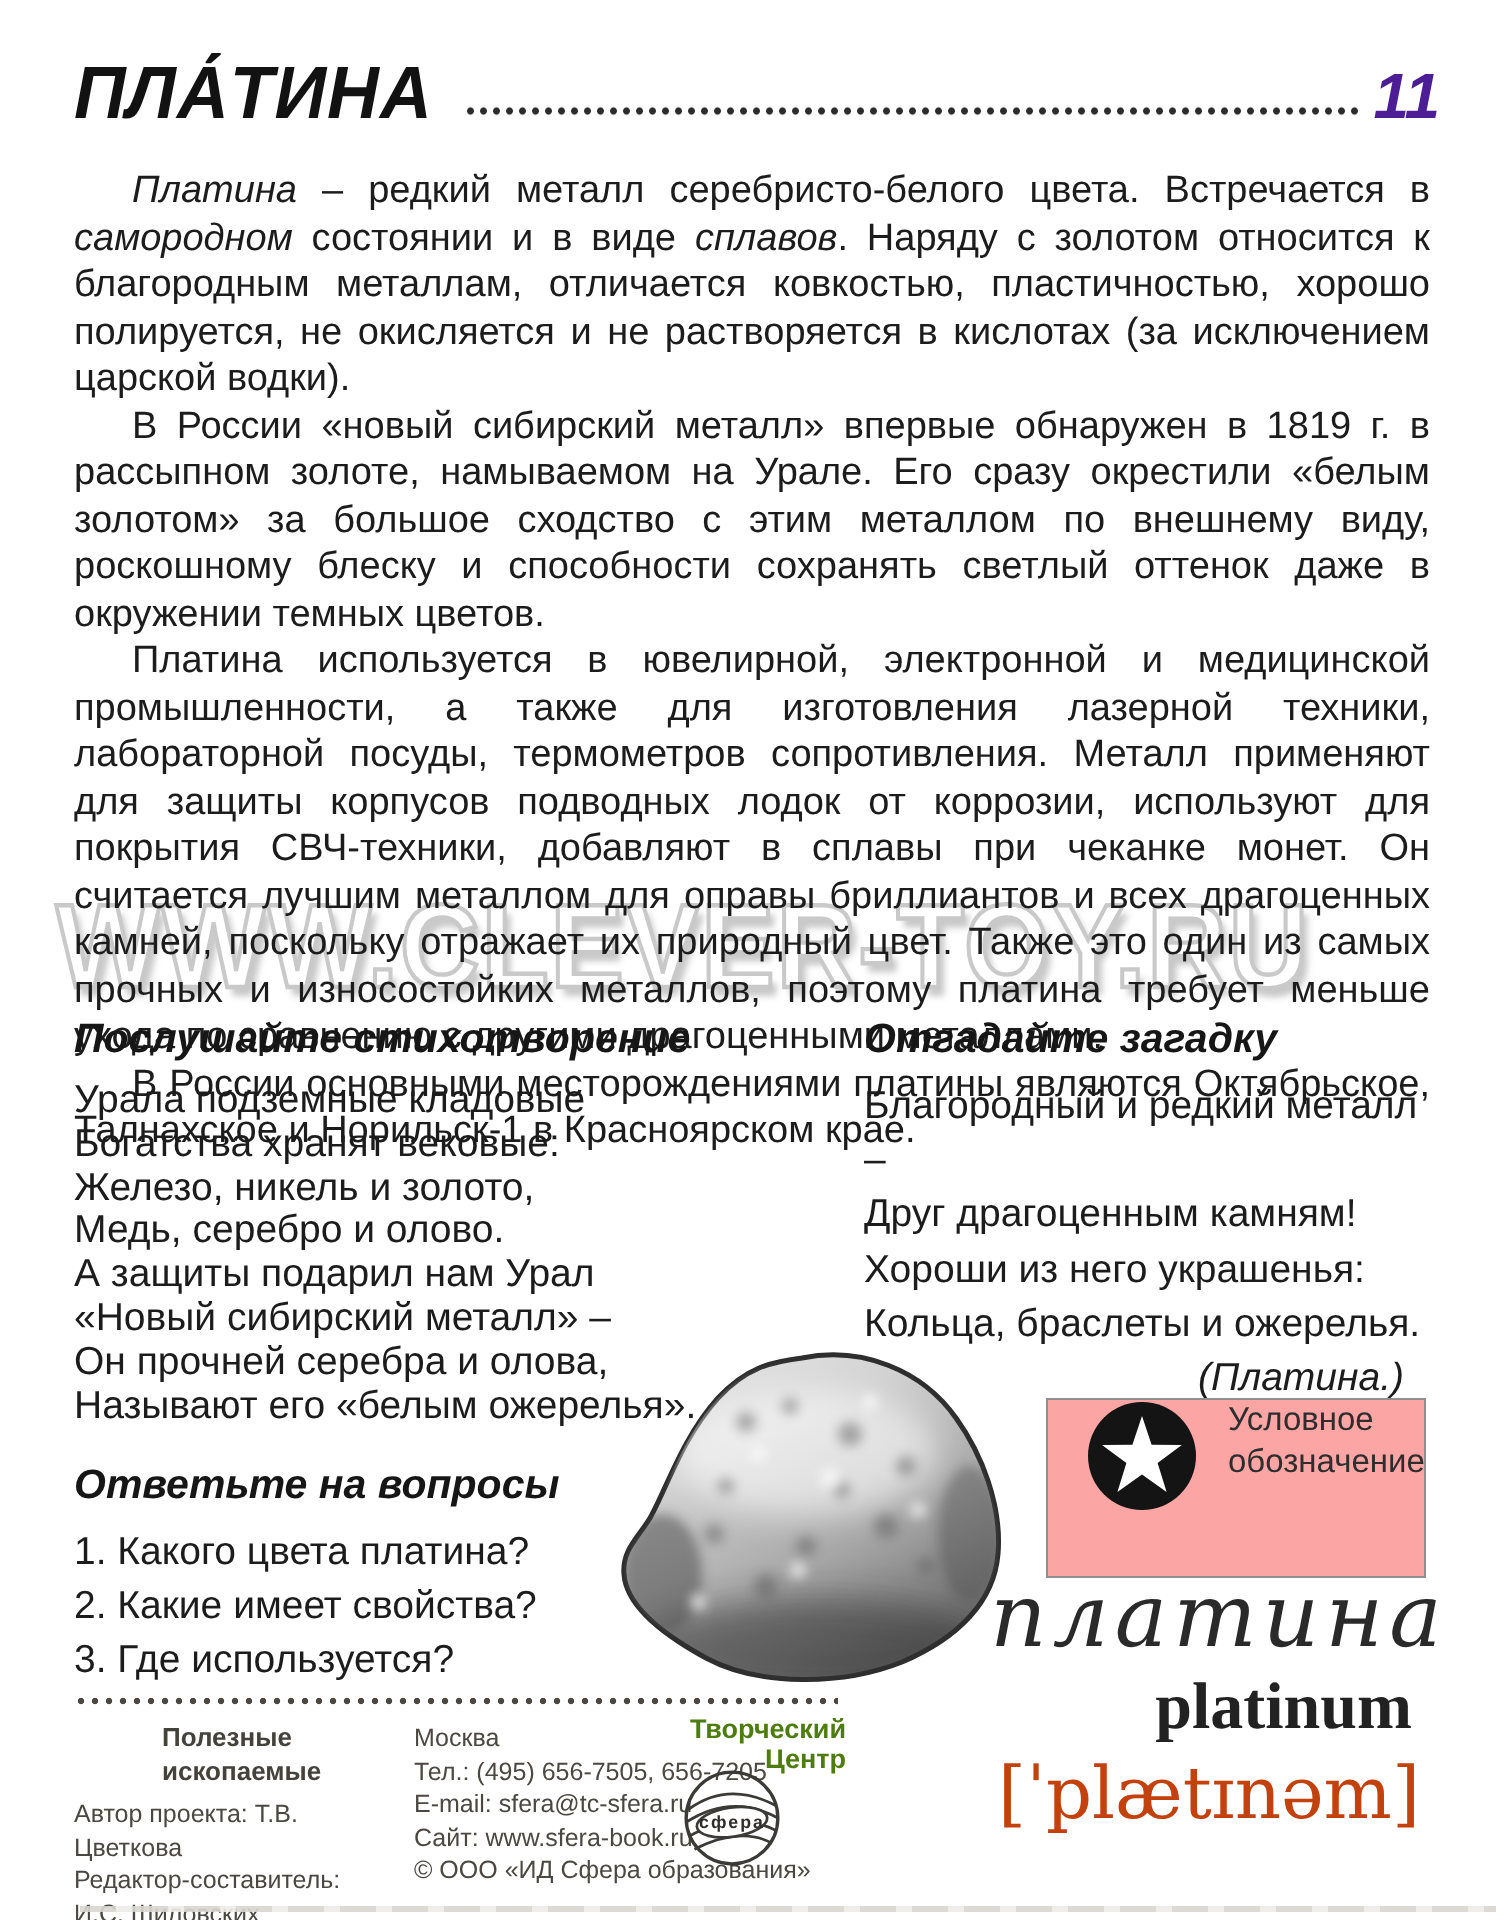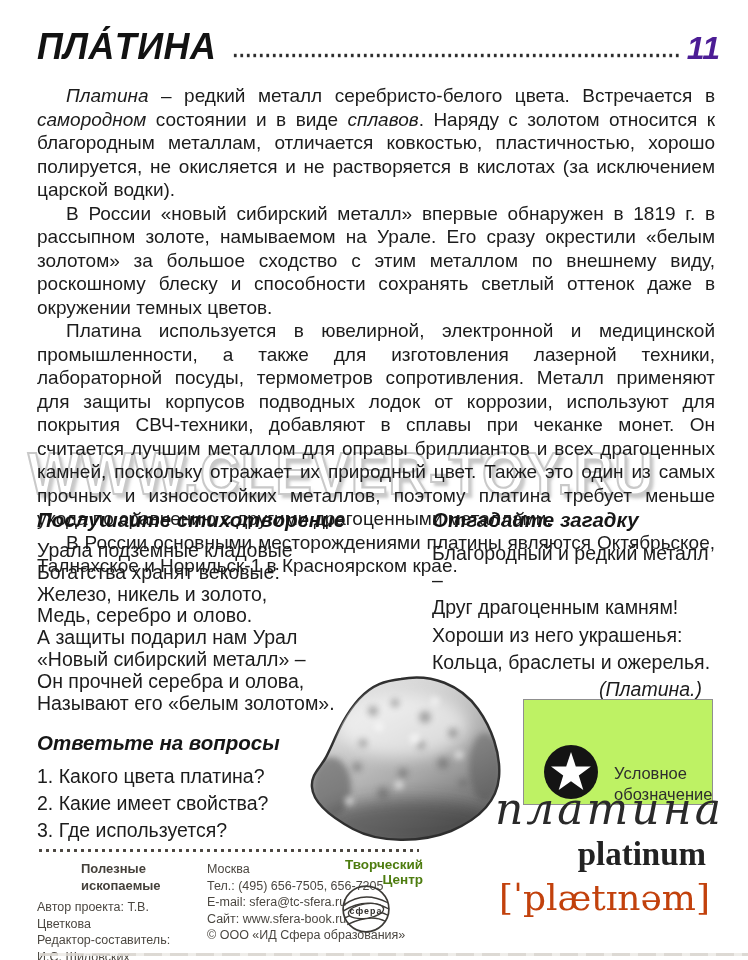--- a/index.html
+++ b/index.html
@@ -35,22 +35,22 @@
   .riddle{top:508px;left:432px;width:290px;}
   .riddle .ln{font-size:19.5px;line-height:27.2px;}
   .riddle .answer{font-size:19.5px;line-height:27.2px;font-style:italic;text-align:right;padding-right:20px;}
   .questions{top:731px;left:37px;width:330px;}
   .questions .ln{font-size:19.5px;line-height:27px;}
 
   
   .nugget{top:671px;left:303px;width:212px;height:180px;}
 
   
-  .legend{top:699px;left:523px;width:190px;height:106px;border:1.5px solid #8f8f8f;
-    display:flex;align-items:flex-end;gap:15px;padding-left:19px;box-sizing:border-box;background:#bef264;}
+  .legend{top:699px;left:523px;width:190px;height:90px;border:1.5px solid #8f8f8f;
+    display:flex;align-items:flex-start;gap:15px;padding-left:19px;box-sizing:border-box;background:#fca5a5;}
   .legend-label{font-size:16.5px;line-height:20.5px;color:#2e2e2e;}
 
   
   .vocab{top:784px;right:38px;width:215px;text-align:right;}
   .vocab-ru{font-family:"DejaVu Serif",serif;font-style:italic;font-size:44px;line-height:50px;
     letter-spacing:3px;color:#2a2a2a;padding-right:6px;}
   .vocab-en{font-size:33px;font-weight:bold;line-height:40px;color:#222;padding-right:4px;font-family:Liberation Serif, serif;}
   .vocab-tr{font-family:"DejaVu Serif",serif;font-size:36px;line-height:48px;color:#c2410c;}
 
   
@@ -90,21 +90,21 @@
 
   <section class="layer poem">
     <h2 class="shead">Послушайте стихотворение</h2>
     <div class="ln">Урала подземные кладовые</div>
     <div class="ln">Богатства хранят вековые:</div>
     <div class="ln">Железо, никель и золото,</div>
     <div class="ln">Медь, серебро и олово.</div>
     <div class="ln">А защиты подарил нам Урал</div>
     <div class="ln">«Новый сибирский металл» –</div>
     <div class="ln">Он прочней серебра и олова,</div>
-    <div class="ln">Называют его «белым золотом».</div>
+    <div class="ln">Называют его «белым ожерелья».</div>
   </section>
 
   <section class="layer riddle">
     <h2 class="shead">Отгадайте загадку</h2>
     <div class="ln">Благородный и редкий металл –</div>
     <div class="ln">Друг драгоценным камням!</div>
     <div class="ln">Хороши из него украшенья:</div>
     <div class="ln">Кольца, браслеты и ожерелья.</div>
     <div class="answer">(Платина.)</div>
   </section>

